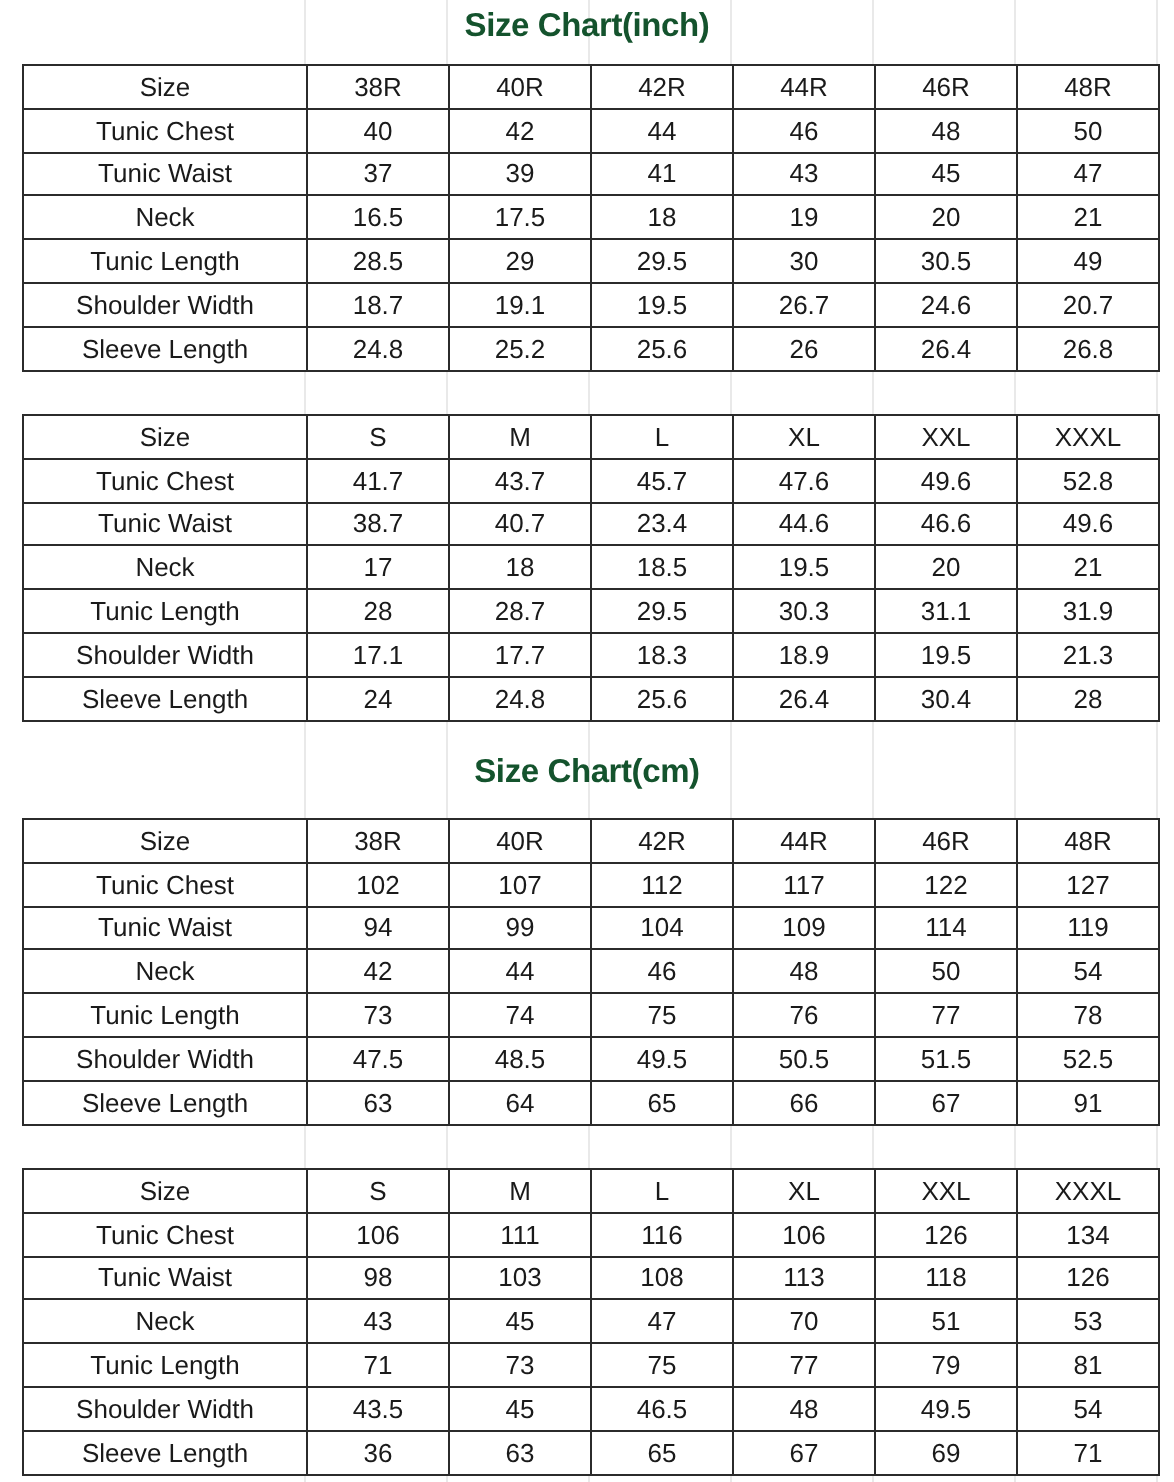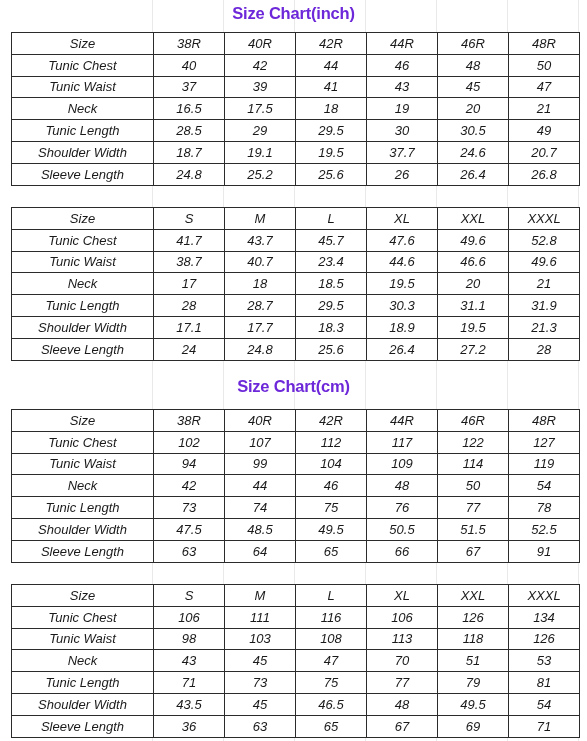--- a/index.html
+++ b/index.html
@@ -38,29 +38,28 @@
   .sheet {
     position: relative;
     z-index: 1;
   }
 
   .chart-title {
     text-align: center;
     font-weight: bold;
     font-size: 16.5px;
     letter-spacing: -0.2px;
-    color: #6d28d9;
+    color: #14532d;
     line-height: 1;
   }
 
   table.size-table {
     border-collapse: collapse;
     table-layout: fixed;
     background: #3b82f6;
-    font-style: italic;
   }
   table.size-table td {
     border: 1px solid #2b2b2b;
     text-align: center;
     vertical-align: middle;
     font-size: 13px;
     line-height: 1;
     color: #1a1a1a;
     padding: 0;
     background: #ffffff;
@@ -155,21 +154,21 @@
           <td>29.5</td>
           <td>30</td>
           <td>30.5</td>
           <td>49</td>
         </tr>
         <tr>
           <td>Shoulder Width</td>
           <td>18.7</td>
           <td>19.1</td>
           <td>19.5</td>
-          <td>37.7</td>
+          <td>26.7</td>
           <td>24.6</td>
           <td>20.7</td>
         </tr>
         <tr>
           <td>Sleeve Length</td>
           <td>24.8</td>
           <td>25.2</td>
           <td>25.6</td>
           <td>26</td>
           <td>26.4</td>
@@ -242,21 +241,21 @@
           <td>18.9</td>
           <td>19.5</td>
           <td>21.3</td>
         </tr>
         <tr>
           <td>Sleeve Length</td>
           <td>24</td>
           <td>24.8</td>
           <td>25.6</td>
           <td>26.4</td>
-          <td>27.2</td>
+          <td>30.4</td>
           <td>28</td>
         </tr>
       </tbody>
   </table>
 
   <div class="block chart-title" id="title-cm">Size Chart(cm)</div>
 
   <table class="size-table block" id="table-cm-numeric">
     <colgroup>
       <col class="label-col">

